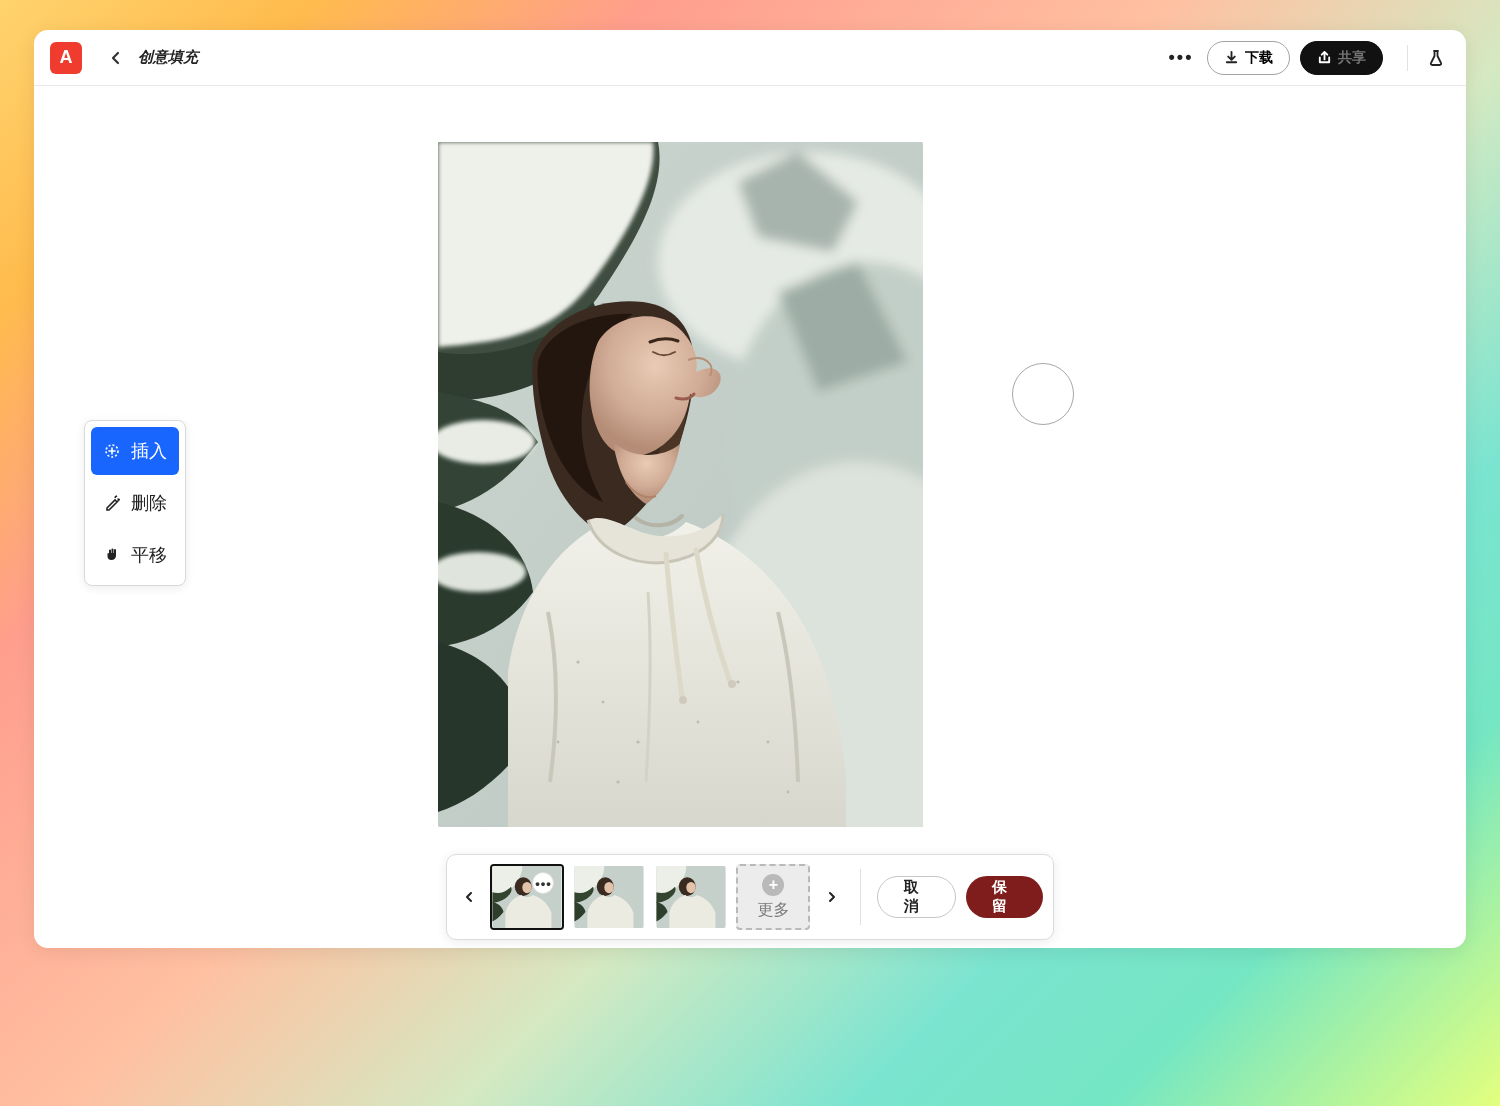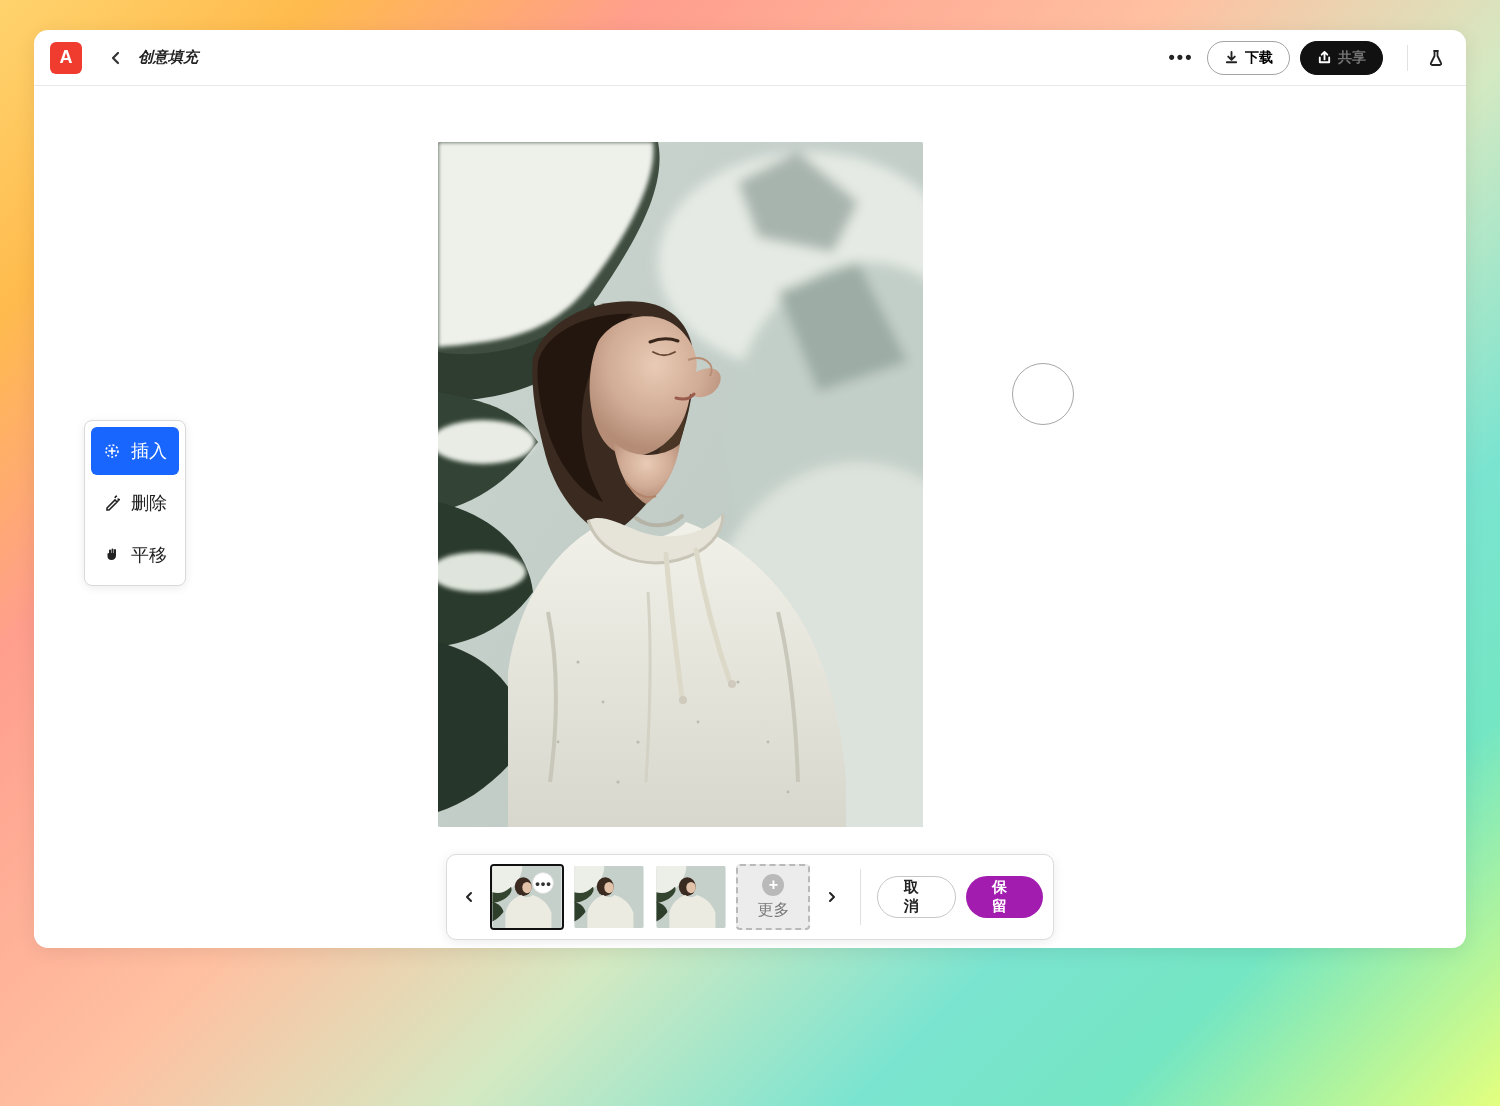--- a/index.html
+++ b/index.html
@@ -55,21 +55,21 @@
 .thumb{width:74px;height:66px;border-radius:4px;overflow:hidden;border:2px solid transparent;position:relative;cursor:pointer}
 .thumb.sel{border-color:#111}
 .thumb svg{width:100%;height:100%}
 .thumb .dots-overlay{position:absolute;top:6px;right:8px;width:22px;height:22px;border-radius:50%;background:#fff; display:flex;align-items:center;justify-content:center;font-weight:800;font-size:13px;letter-spacing:1px;color:#333;border:1px solid #ddd}
 .thumb.more-tile{background:#ececec;border:2px dashed #b9b9b9;display:flex;flex-direction:column;align-items:center;justify-content:center;gap:4px}
 .thumb.more-tile .plus{width:22px;height:22px;border-radius:50%;background:#b9b9b9;display:flex;align-items:center;justify-content:center;color:#fff;font-weight:900}
 .thumb.more-tile .lbl{font-size:16px;color:#7a7a7a}
 .bar-vline{width:1px;height:56px;background:#e0e0e0;margin:0 6px}
 .bigpill{height:42px;border-radius:21px;padding:0 26px;display:flex;align-items:center;font-size:15px;font-weight:700;cursor:pointer}
 .bigpill.outline{border:1px solid #c7c7c7;background:#fff;color:#222}
-.bigpill.primary{background:#a21caf;color:#fff}
+.bigpill.primary{background:#7f1d1d;color:#fff}
 </style>
 </head>
 <body>
 
 <div class="panel">
 
   <div class="topbar">
     <div class="logo">A</div>
     <div class="back-btn">
       <svg width="14" height="14" viewBox="0 0 14 14" fill="none" stroke-width="2.2" stroke-linecap="round" stroke-linejoin="round">

